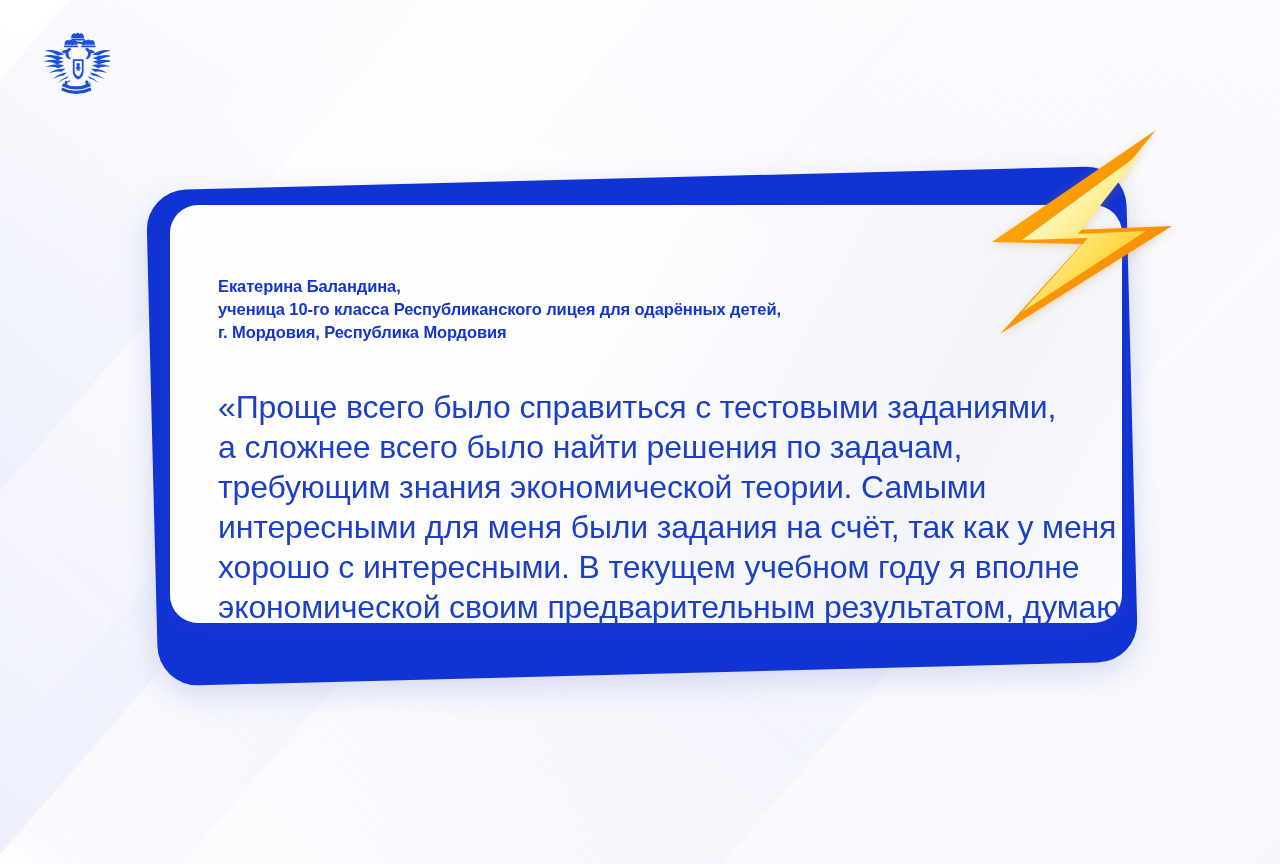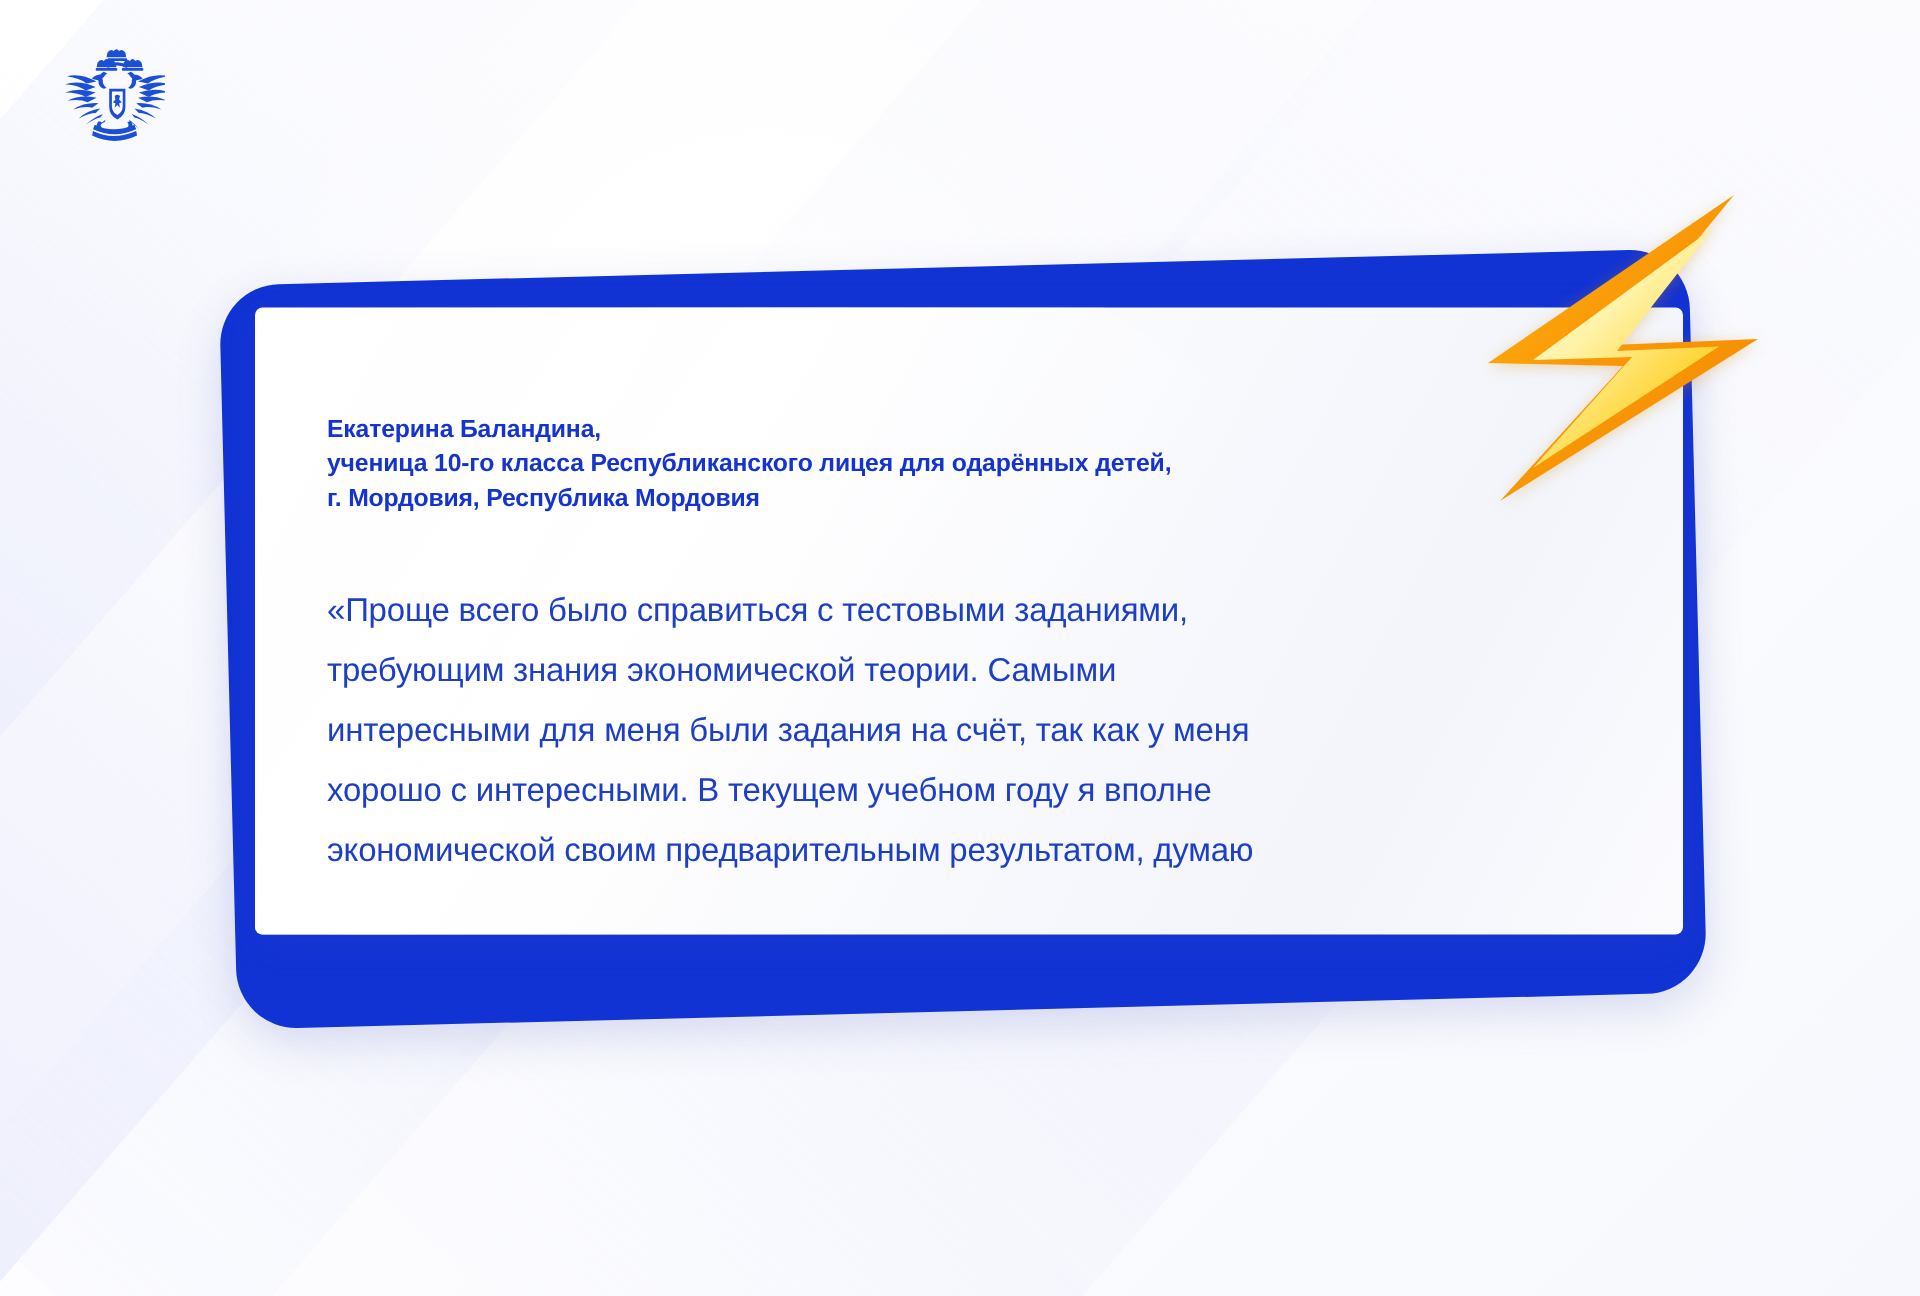--- a/index.html
+++ b/index.html
@@ -75,21 +75,21 @@
     width:980px; height:496px;
     background:#1233d4;
     border-radius:40px;
     transform:rotate(-1.45deg);
     box-shadow:0 10px 30px rgba(60,75,170,.18);
   }
   #card-front {
     position:absolute;
     left:18px; top:27px;
     width:952px; height:418px;
-    border-radius:5px;
+    border-radius:28px;
     background:
       linear-gradient(118deg,
         #ffffff 0%,
         #fdfdff 30%,
         #f8f9fd 55%,
         #f3f5fb 78%,
         #fbfbfe 100%);
     box-shadow:0 6px 26px rgba(70,85,175,.10);
     overflow:hidden;
   }
@@ -111,21 +111,21 @@
     font-weight:bold;
     line-height:23px;
     color:#1433cf;
     letter-spacing:-0.1px;
     z-index:3;
   }
   #quote {
     position:absolute;
     left:48px; top:182px;
     width:880px;
-    font-size:22px;
+    font-size:32px;
     font-weight:400;
     line-height:40px;
     color:#1c3fc6;
     letter-spacing:-0.15px;
     z-index:3;
   }
   #quote .ln { display:block; white-space:nowrap; }
 
   
   #bolt {
@@ -209,20 +209,21 @@
   <div id="card-front">
 
     <div id="attribution">
       <div>Екатерина Баландина,</div>
       <div>ученица 10-го класса Республиканского лицея для одарённых детей,</div>
       <div>г. Мордовия, Республика Мордовия</div>
     </div>
 
     <div id="quote">
       <span class="ln">«Проще всего было справиться с тестовыми заданиями,</span>
+      <span class="ln">а сложнее всего было найти решения по задачам,</span>
       <span class="ln">требующим знания экономической теории. Самыми</span>
       <span class="ln">интересными для меня были задания на счёт, так как у меня</span>
       <span class="ln">хорошо с интересными. В текущем учебном году я вполне</span>
       <span class="ln">экономической своим предварительным результатом, думаю</span>
 
     </div>
 
   </div>
 </div>
 

